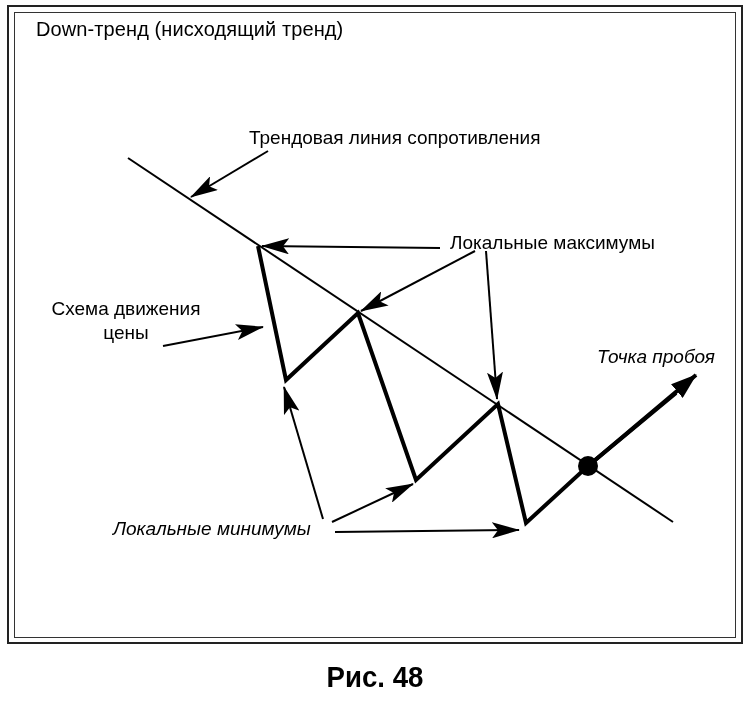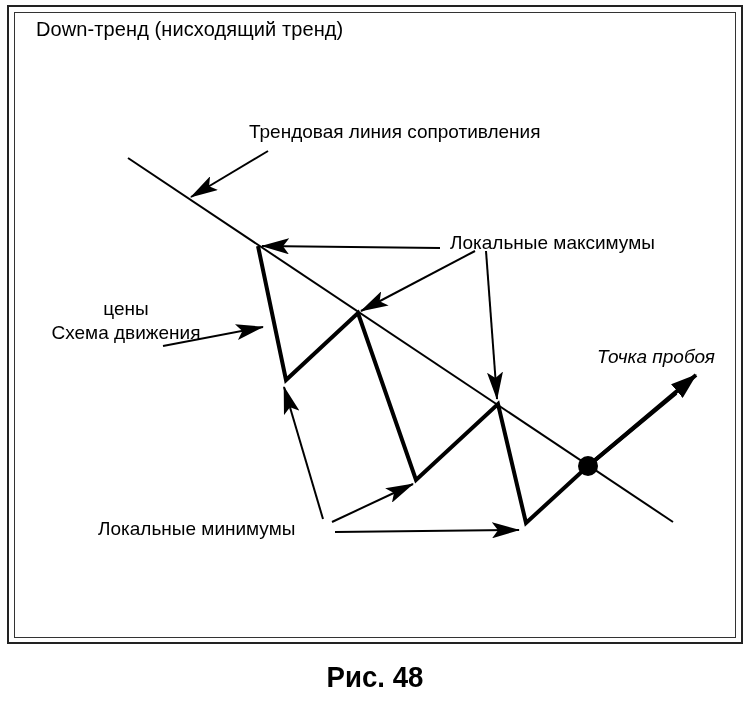--- a/index.html
+++ b/index.html
@@ -46,22 +46,22 @@
   <line x1="475" y1="251" x2="361" y2="311" stroke="#000" stroke-width="2" marker-end="url(#ahAnn)"></line>
   <line x1="486" y1="251" x2="497" y2="399" stroke="#000" stroke-width="2" marker-end="url(#ahAnn)"></line>
 
   <line x1="163" y1="346" x2="263" y2="327" stroke="#000" stroke-width="2" marker-end="url(#ahAnn)"></line>
 
   <line x1="323" y1="519" x2="284" y2="387" stroke="#000" stroke-width="2" marker-end="url(#ahAnn)"></line>
   <line x1="332" y1="522" x2="413" y2="484" stroke="#000" stroke-width="2" marker-end="url(#ahAnn)"></line>
   <line x1="335" y1="532" x2="519" y2="530" stroke="#000" stroke-width="2" marker-end="url(#ahAnn)"></line>
 </svg>
 
-<div class="label" style="left:249px; top:120px;">Трендовая линия сопротивления</div>
+<div class="label" style="left:249px; top:126px;">Трендовая линия сопротивления</div>
 <div class="label" style="left:450px; top:231px;text-align:right;">Локальные максимумы</div>
 <div class="label center" style="left:46px; top:297px; width:160px;">
+  <div>Схема движения</div>
   <div>цены</div>
-  <div>Схема движения</div>
 </div>
 <div class="label" style="left:597px; top:345px;font-style:italic;">Точка пробоя</div>
-<div class="label" style="left:98px; top:517px;">Локальные минимумы</div>
+<div class="label" style="left:113px; top:517px;font-style:italic;">Локальные минимумы</div>
 
 <div class="caption">Рис. 48</div>
 
 </body></html>

